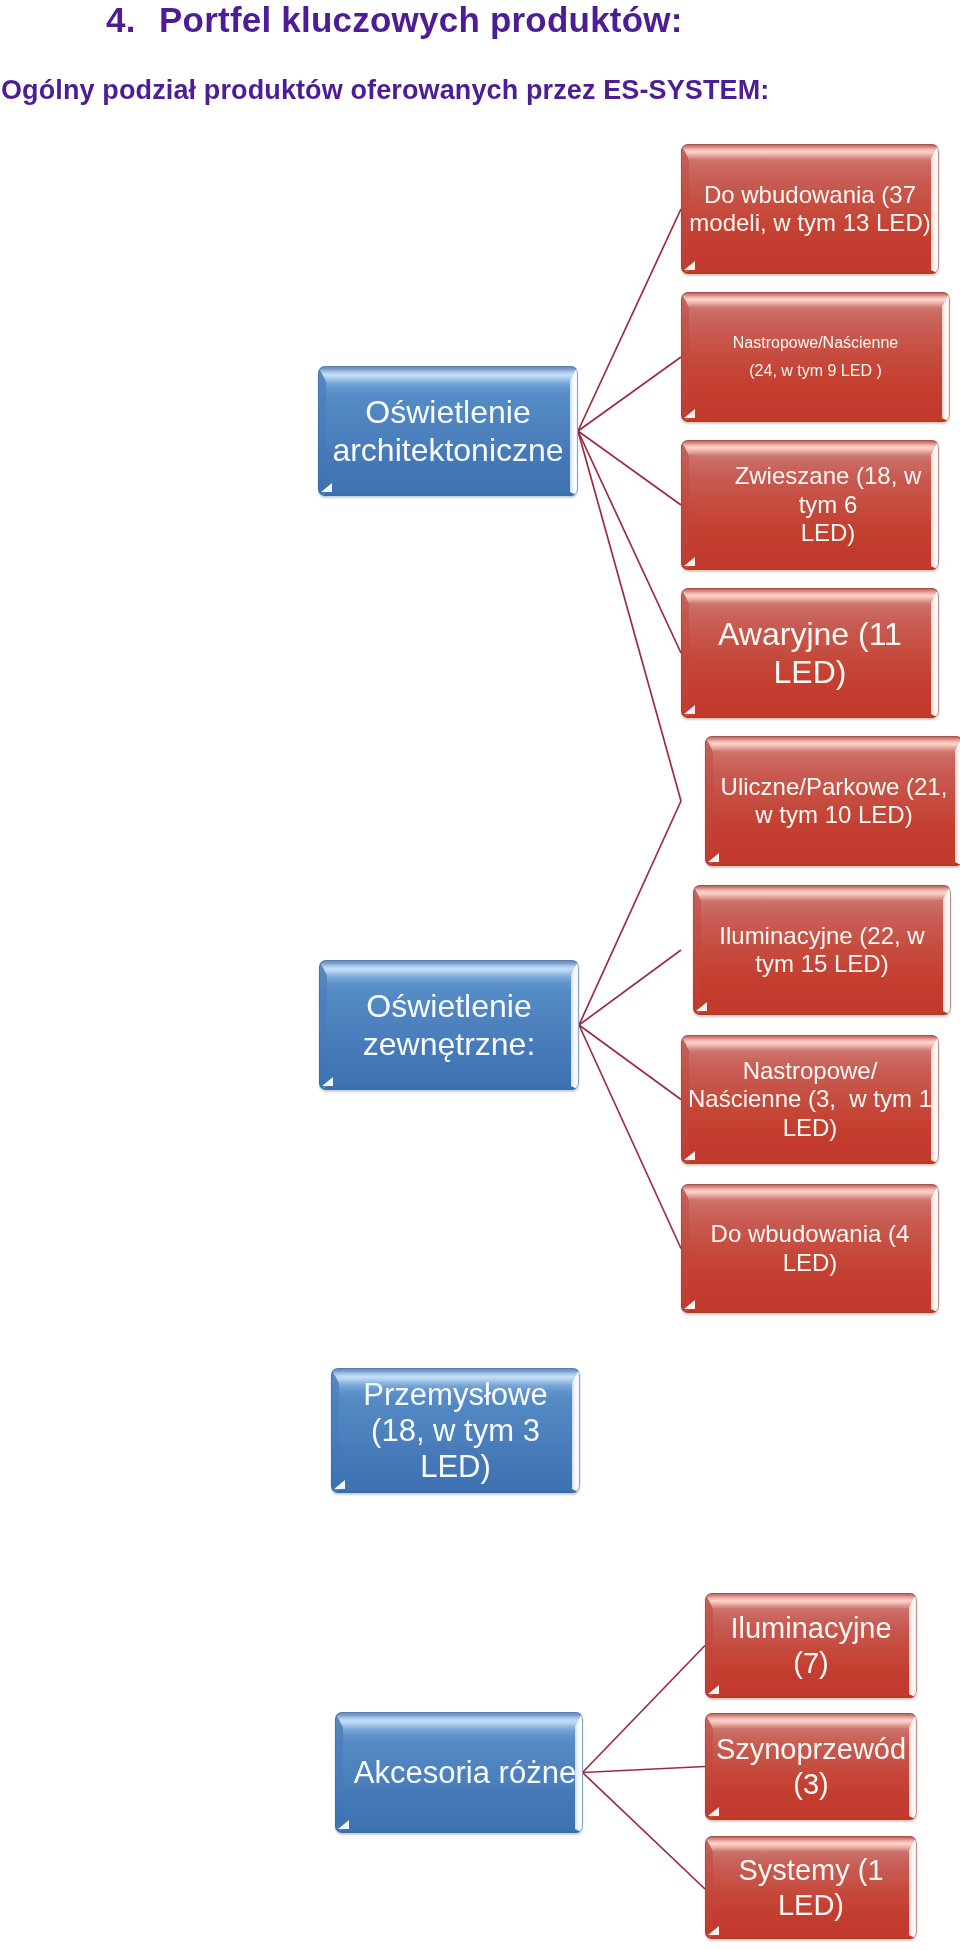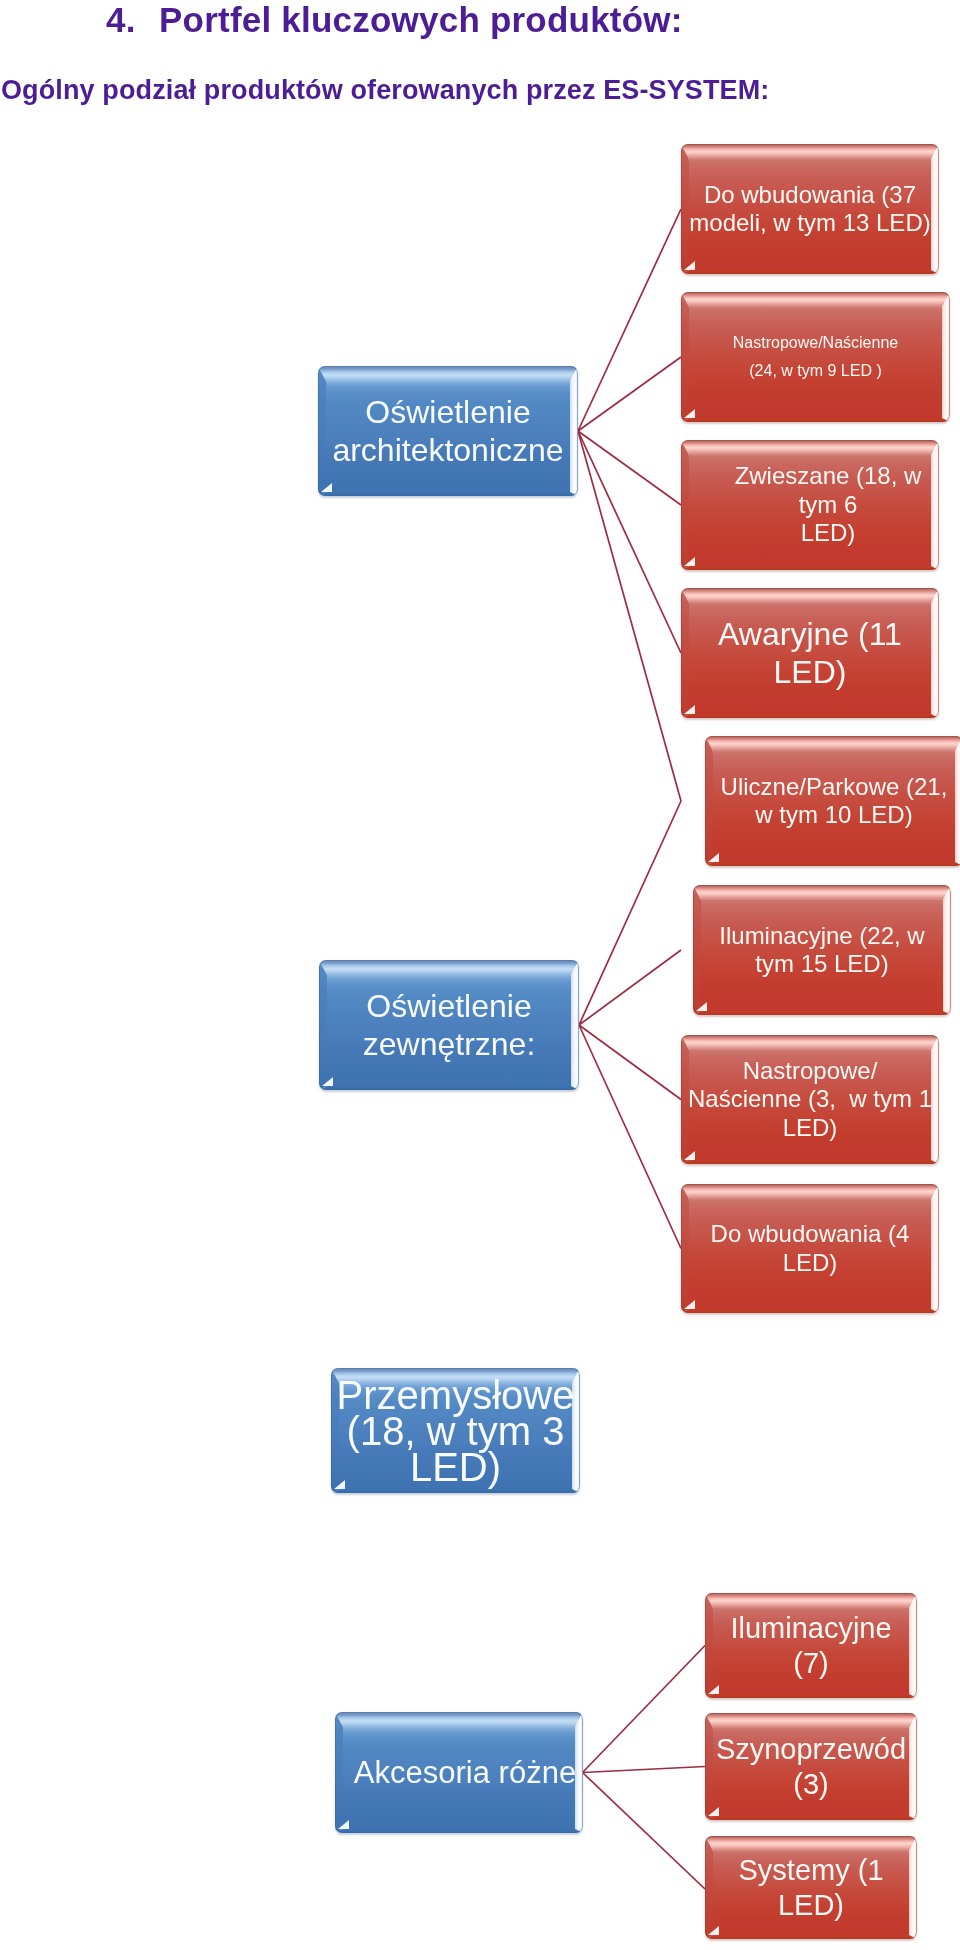--- a/index.html
+++ b/index.html
@@ -224,21 +224,21 @@
 <div class="node blue" style="left:331px;top:1368px;width:249px;height:125px;">
       <div class="bg">
         <div class="face"></div>
         <div class="bt"></div>
         <div class="bl"></div>
         <div class="br"></div>
         <div class="bb"></div>
         <div class="tri"></div>
         <div class="outline"></div>
       </div>
-      <div class="tx" style="font-size:40px;line-height:36px;">Przemysłowe
+      <div class="tx" style="font-size:31px;line-height:36px;">Przemysłowe
 (18, w tym 3
 LED)</div>
     </div>
 <div class="node blue" style="left:335px;top:1712px;width:248px;height:121px;padding-left:12px;">
       <div class="bg">
         <div class="face"></div>
         <div class="bt"></div>
         <div class="bl"></div>
         <div class="br"></div>
         <div class="bb"></div>

